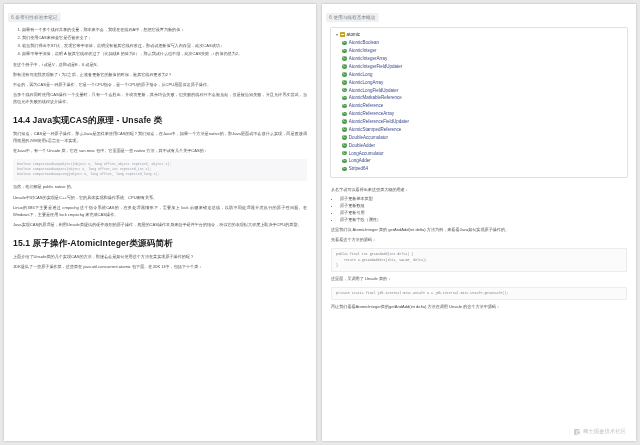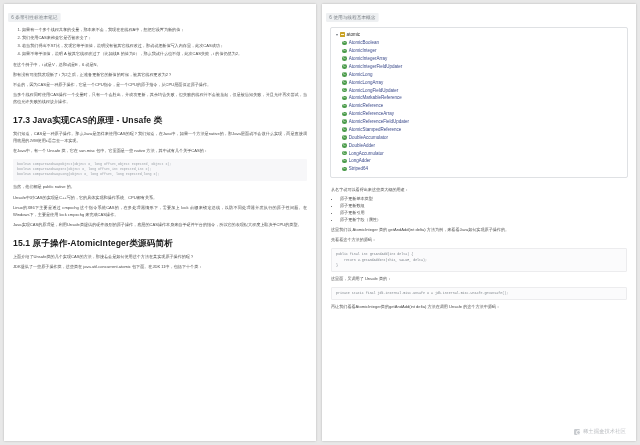--- a/index.html
+++ b/index.html
@@ -199,21 +199,21 @@
       <li>我们使用CAS来检查它是否被改变了；</li>
       <li>若当我们得出不ST比，发现它等于旧值，说明没有被其它线程改过，那就就把新值写入内存里，此次CAS成功；</li>
       <li>如果不等于旧值，说明 A 被其它线程改过了（比如线B 的值为0），那么我就什么也不做，此次CAS失效，i 的值仍然为2。</li>
     </ol>
 
     <p class="para">在这个例子中，i 就是V，总和就是E，6 就是N。</p>
     <p class="para">那有没有可能我发现新了 i 为2之后，正准备更新它的新值的时候，被其它线程更改为2？</p>
     <p class="para">不会的，因为CAS是一种原子操作，它是一个CPU指令，是一个CPU的原子指令，从CPU层面保证原子操作。</p>
     <p class="para">当多个线程同时使用CAS操作一个变量时，只有一个会胜出，并成功更新，其余均告失败，但失败的线程并不会被挂起，仅是被告知失败，并且允许再次尝试，当然也允许失败的线程放弃操作。</p>
 
-    <h2 class="h">17.3 Java实现CAS的原理 - Unsafe 类</h2>
+    <h2 class="h">14.4 Java实现CAS的原理 - Unsafe 类</h2>
     <p class="para tight">我们知道，CAS是一种原子操作。那么Java是怎样来使用CAS的呢？我们知道，在Java中，如果一个方法是native的，那Java层面就不会做什么实现，而是直接调用底层的JVM使用c语言去一本实现。</p>
     <p class="para">在Java中，有一个 Unsafe 类，它在 sun.misc 包中。它里面是一些 native 方法，其中就有几个关于CAS的：</p>
 
     <div class="code">boolean compareAndSwapObject(Object o, long offset,Object expected, Object x);
 boolean compareAndSwapInt(Object o, long offset,int expected,int x);
 boolean compareAndSwapLong(Object o, long offset, long expected,long x);</div>
 
     <p class="para">当然，他们都是 public native 的。</p>
     <p class="para">Unsafe中对CAS的实现是C++写的，它的具体实现和操作系统、CPU都有关系。</p>
     <p class="para">Linux的X86下主要是通过 cmpxchg 这个指令系统CAS的，在多处理器情形下，需要加上 lock 前缀来锁定总线，以防不同处理器并发执行的原子性问题。在Windows下，主要是使用 lock cmpxchg 来完成CAS操作。</p>

